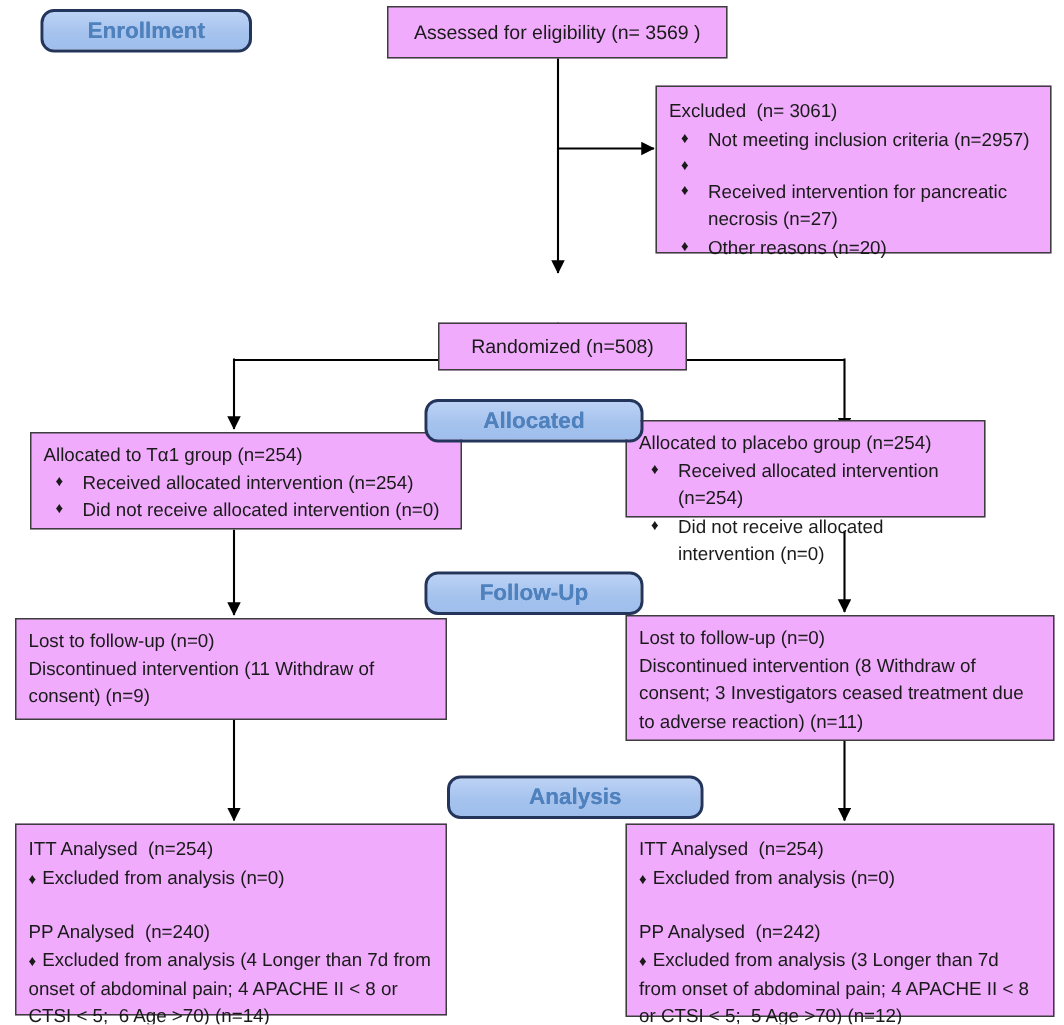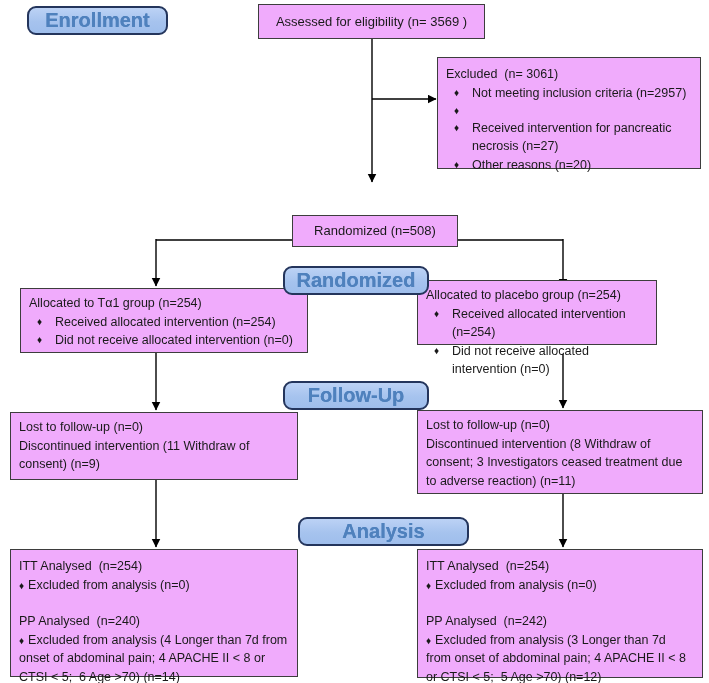--- a/index.html
+++ b/index.html
@@ -40,21 +40,21 @@
   }
   .badge {
     position: absolute;
     box-sizing: border-box;
     display: flex;
     align-items: center;
     justify-content: center;
     background: linear-gradient(180deg, #bcd2f5 0%, #a6c3ee 55%, #9fbeec 100%);
     border: 2px solid #24355c;
     border-radius: 9px;
-    font-size: 20px;
+    font-size: 15px;
     font-weight: bold;
     color: #4f81bd;
     z-index: 3;
     text-shadow: 0 0 0.4px #4f81bd;
   }
   .tline { white-space: pre-wrap; }
   .bullet-hang {
     display: flex;
     padding-left: 8px;
   }
@@ -92,21 +92,21 @@
     <line x1="156" y1="353" x2="156" y2="410" stroke="#000" stroke-width="1.4" marker-end="url(#arrow)"></line>
     <line x1="563" y1="354" x2="563" y2="408" stroke="#000" stroke-width="1.4" marker-end="url(#arrow)"></line>
     <line x1="156" y1="480" x2="156" y2="547" stroke="#000" stroke-width="1.4" marker-end="url(#arrow)"></line>
     <line x1="563" y1="494" x2="563" y2="547" stroke="#000" stroke-width="1.4" marker-end="url(#arrow)"></line>
   </svg>
 
   <div class="badge" style="left:27px; top:6px; width:141px; height:29px;">
     <span>Enrollment</span>
   </div>
   <div class="badge" style="left:283px; top:266px; width:146px; height:29px;">
-    <span>Randomized</span>
+    <span>Allocated</span>
   </div>
   <div class="badge" style="left:283px; top:381px; width:146px; height:29px;">
     <span>Follow-Up</span>
   </div>
   <div class="badge" style="left:298px; top:517px; width:171px; height:29px;">
     <span>Analysis</span>
   </div>
 
   <div class="box center-box" style="left:258px; top:4px; width:227px; height:35px;">
     <span class="tline">Assessed for eligibility (n= 3569 )</span>

